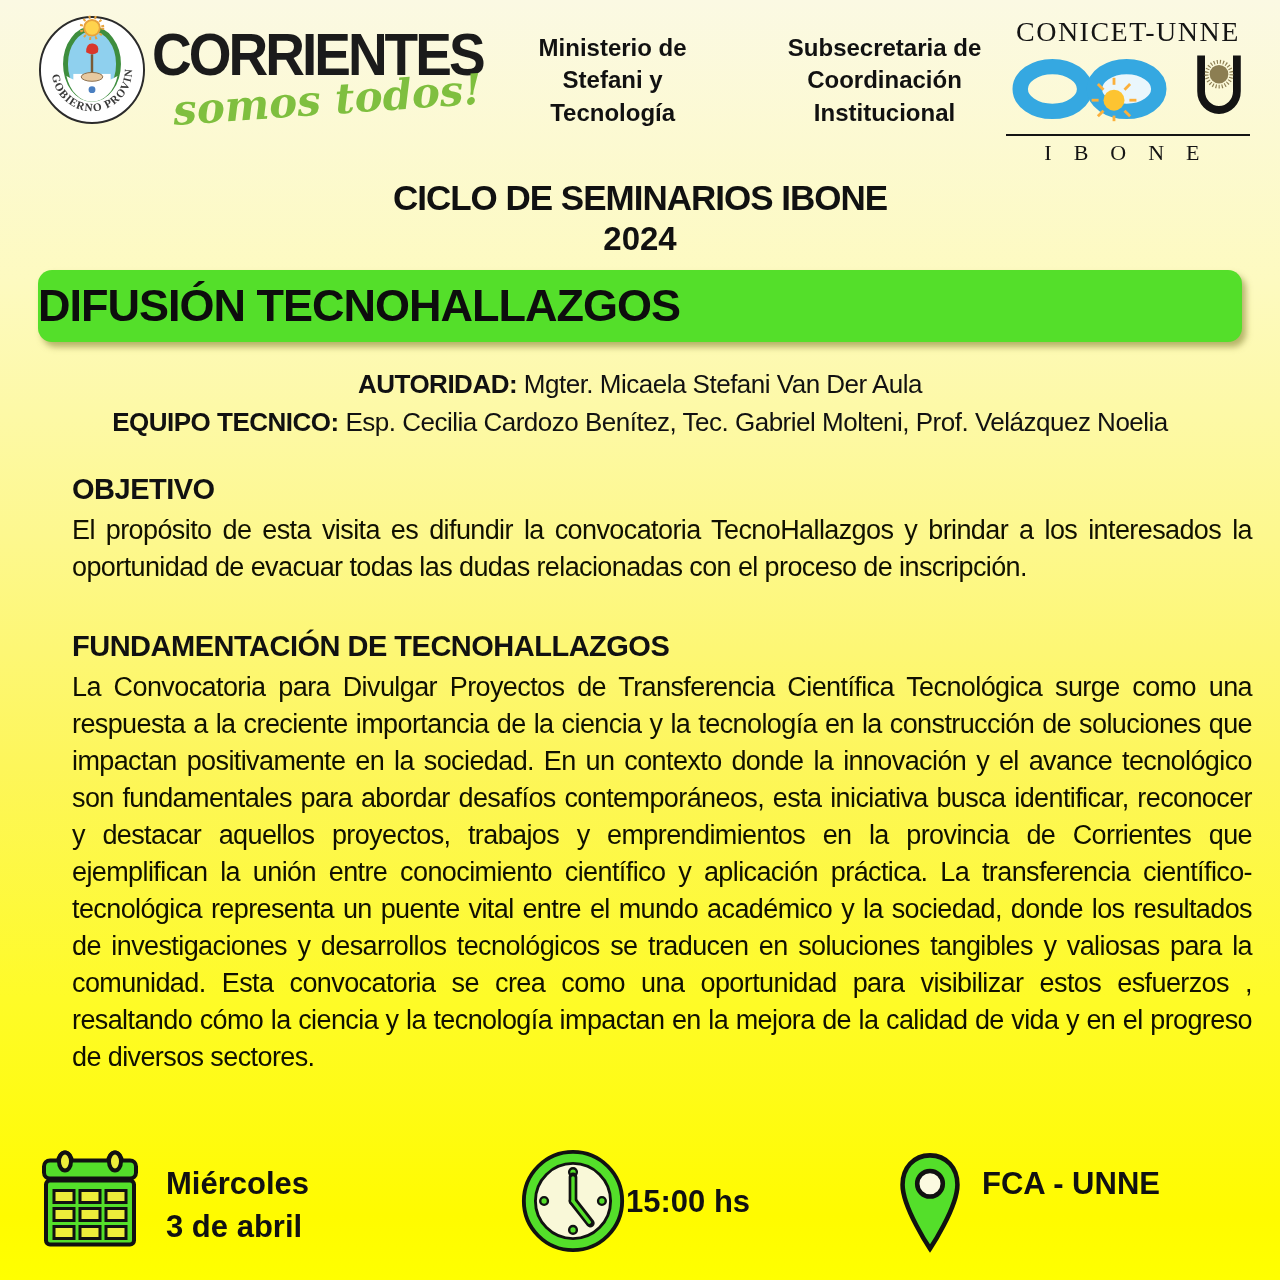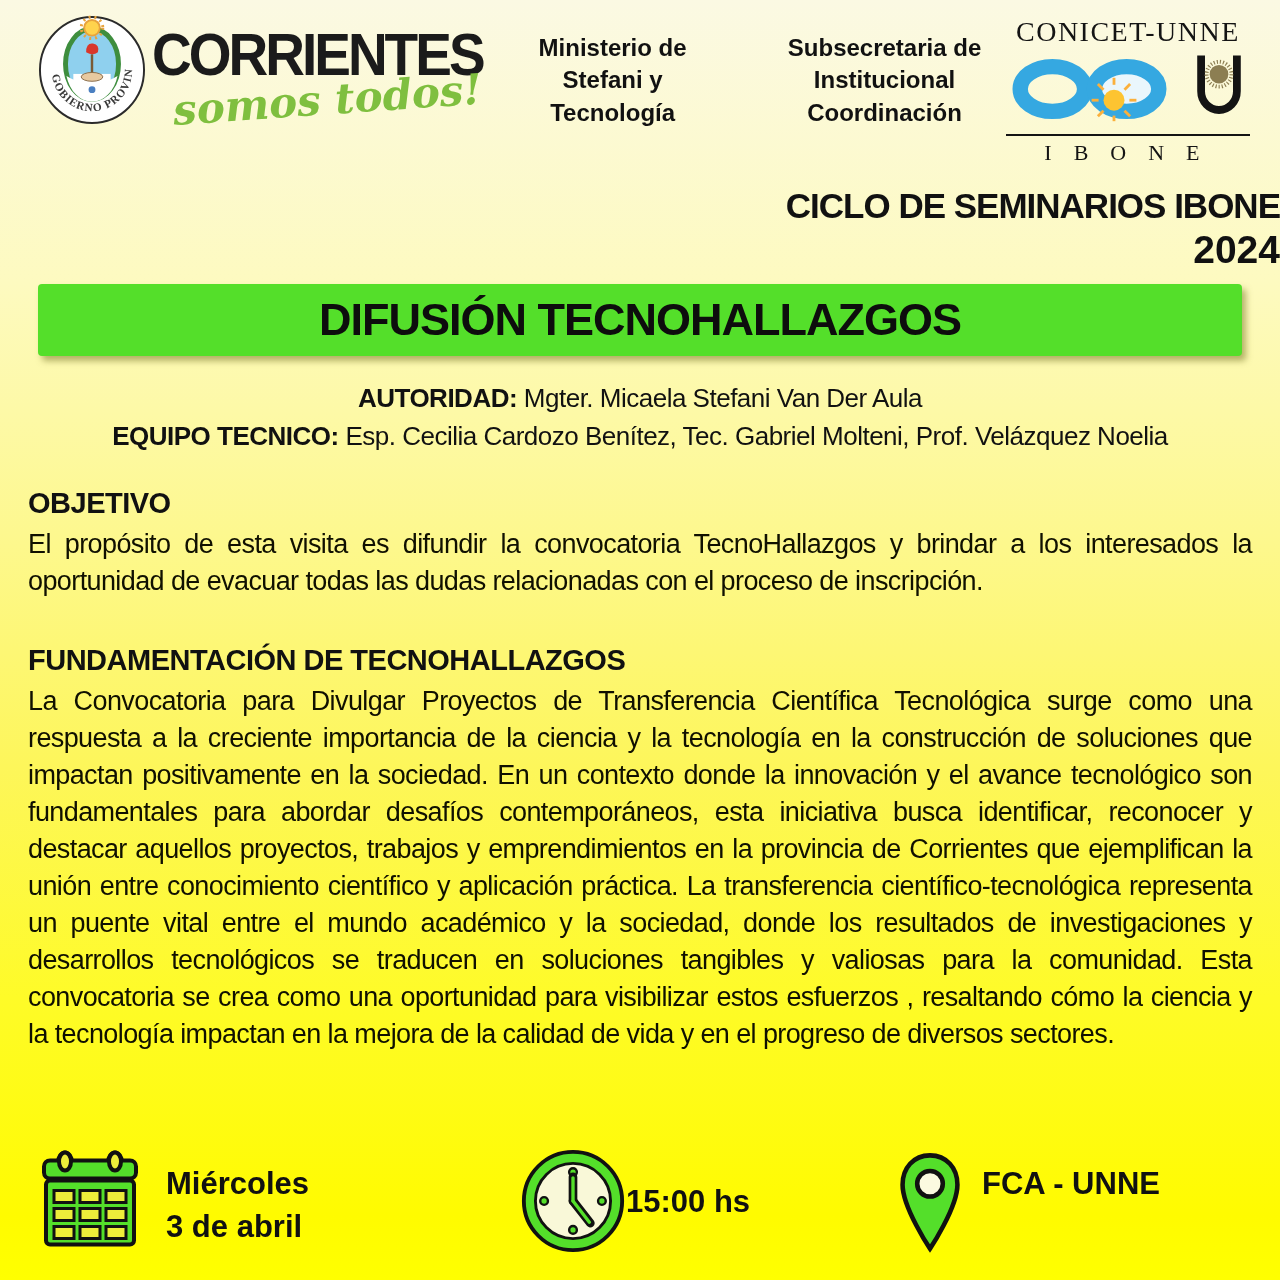--- a/index.html
+++ b/index.html
@@ -30,34 +30,34 @@
     font-family:"Liberation Serif", serif; font-size:28px; letter-spacing:1.5px;
     color:#141414; white-space:nowrap;
   }
   .conicet .logos{ display:flex; align-items:center; justify-content:space-between; margin-top:6px; padding:0 4px; }
   .conicet .rule{ border-top:2.5px solid #141414; margin:10px 2px 4px 2px; }
   .conicet .ibone{
     font-family:"Liberation Serif", serif; font-size:22px; letter-spacing:22px;
     padding-left:10px; white-space:nowrap; color:#141414;
   }
   
-  .cycle{ text-align:right; margin-top:20px; font-weight:700; }
+  .cycle{ text-align:center; margin-top:12px; font-weight:700; }
   .cycle .l1{ font-size:35px; letter-spacing:-1px; }
-  .cycle .l2{ font-size:39px; margin-top:2px; }
+  .cycle .l2{ font-size:33px; margin-top:2px; }
   .banner{
-    margin:12px 38px 0 38px; height:72px; border-radius:4px;
+    margin:12px 38px 0 38px; height:72px; border-radius:14px;
     background:#54df2a; box-shadow:4px 5px 6px rgba(110,110,30,.5);
-    display:flex; align-items:center; justify-content:center;
+    display:flex; align-items:center; 
   }
   .banner .txt{ font-size:45px; font-weight:700; letter-spacing:-1px; color:#0d0d0d; }
   
   .credits{ text-align:center; margin-top:24px; font-size:26px; line-height:1.45; letter-spacing:-0.5px;}
   .credits b{ font-weight:700; }
   
-  .section{ padding:0 28px; }
+  .section{ padding:0 28px;margin-left:44px; }
   .sec-objetivo{ margin-top:32px; }
   .sec-funda{ margin-top:44px; }
   .sec-head{ font-size:29px; font-weight:700; letter-spacing:-0.5px; margin-bottom:6px; }
   .sec-body{
     font-size:27px; line-height:1.37; text-align:justify; letter-spacing:-0.6px; color:#101000;
   }
   
   .footer{ position:absolute; left:0; right:8px; top:1148px; height:115px; }
   .f-item{ position:absolute; display:flex; align-items:flex-start; }
   .f-date{ left:40px; }
@@ -100,22 +100,22 @@
     </div>
 
     <div class="gov-block ministry">
       <div>Ministerio de</div>
       <div>Stefani y</div>
       <div>Tecnología</div>
     </div>
 
     <div class="gov-block subsec">
       <div>Subsecretaria de</div>
+      <div>Coordinación</div>
       <div>Institucional</div>
-      <div>Coordinación</div>
     </div>
 
     <div class="conicet">
       <div class="cu-title">CONICET-UNNE</div>
       <div class="logos">
         <svg width="170" height="70" viewBox="0 0 240 100">
           <ellipse cx="62" cy="50" rx="46" ry="32" fill="none" stroke="#35a8e1" stroke-width="22"></ellipse>
           <ellipse cx="168" cy="50" rx="46" ry="32" fill="#eaf6fc" stroke="#35a8e1" stroke-width="22"></ellipse>
           <g>
             <circle cx="150" cy="66" r="15" fill="#fdc431"></circle>

